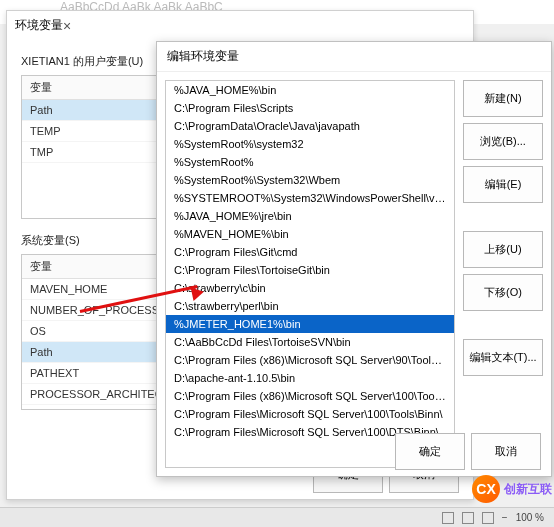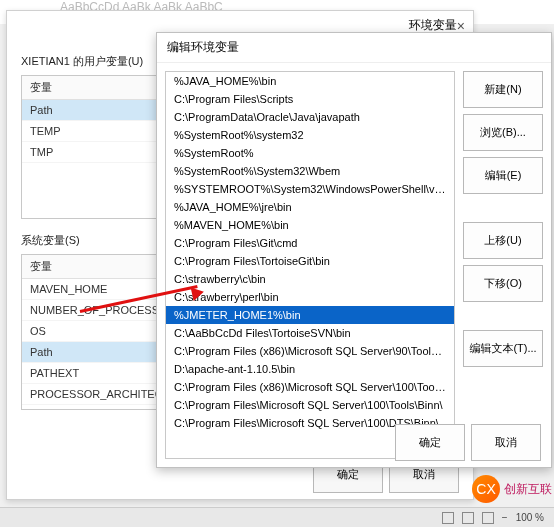--- a/index.html
+++ b/index.html
@@ -1,30 +1,30 @@
 <!DOCTYPE html>
 <html><head>
   <meta charset="utf-8">
   <style>
     * { box-sizing: border-box; margin: 0; padding: 0; font-family: "Microsoft YaHei", sans-serif; }
     body { width: 554px; height: 527px; background: #f0f0f0; position: relative; overflow: hidden; font-size: 11px; }
 
     
     .env-dialog { position: absolute; left: 6px; top: 10px; width: 468px; height: 490px; background: #fff; border: 1px solid #d0d0d0; box-shadow: 0 2px 6px rgba(0,0,0,.15); }
-    .env-dialog .title { padding: 6px 8px; font-size: 12px; display: flex; justify-content: flex-end; align-items: center; }
+    .env-dialog .title { padding: 6px 8px; font-size: 12px; display: flex; justify-content: flex-start; align-items: center; }
     .env-dialog .close { font-size: 14px; color: #555; cursor: default; }
 
     .group-label { font-size: 11px; color: #222; margin: 14px 0 6px 14px; }
     .listbox { margin: 0 14px; height: 144px; border: 1px solid #c8c8c8; overflow: hidden; font-size: 11px; color: #333; }
     .listbox .hdr { background: #fafafa; border-bottom: 1px solid #e0e0e0; padding: 4px 8px; }
     .listbox .row { padding: 4px 8px; border-bottom: 1px solid #f4f4f4; }
     .listbox .row.sel { background: #d0e7f7; }
 
     
-    .edit-dialog { position: absolute; left: 156px; top: 32px; width: 396px; height: 436px; background: #fff; border: 1px solid #c0c0c0; box-shadow: 0 3px 10px rgba(0,0,0,.25); }
+    .edit-dialog { position: absolute; left: 156px; top: 41px; width: 396px; height: 436px; background: #fff; border: 1px solid #c0c0c0; box-shadow: 0 3px 10px rgba(0,0,0,.25); }
     .edit-dialog .title { padding: 6px 10px; font-size: 12px; border-bottom: 1px solid #eee; }
 
     .edit-body { display: flex; height: calc(100% - 30px); }
     .edit-list { margin: 8px; border: 1px solid #c8c8c8; flex: 1; overflow: hidden; font-size: 11px; }
     .edit-list .row { padding: 3px 8px; white-space: nowrap; overflow: hidden; text-overflow: ellipsis; }
     .edit-list .row.sel { background: #0a64c8; color: #fff; }
 
     .btn-col { width: 88px; padding: 8px 8px 0 0; display: flex; flex-direction: column; gap: 6px; }
     .btn { border: 1px solid #b8b8b8; background: #fdfdfd; height: 37px; font-size: 11px; display: flex; align-items: center; justify-content: center; cursor: default; }
     .spacer { height: 16px; }
@@ -36,22 +36,22 @@
     .outer-footer { position: absolute; left: 0; right: 0; bottom: 6px; display: flex; justify-content: flex-end; gap: 6px; padding-right: 14px; }
     .outer-footer .btn { width: 70px; background:#f7f7f7; }
 
     
     .arrow { position: absolute; left: 80px; top: 310px; width: 120px; height: 40px; }
     .arrow-line { position: absolute; width: 120px; height: 3px; background: #e01010; transform-origin: left; transform: rotate(-12deg); }
     .arrow-head { position: absolute; right: -4px; top: -24px; width: 0; height: 0; border-left: 12px solid #e01010; border-top: 7px solid transparent; border-bottom: 7px solid transparent; transform: rotate(-12deg); }
 
     
     .watermark { position: absolute; right: 2px; bottom: 24px; display:flex; align-items:center; gap:4px; }
-    .wm-circle { width: 28px; height: 28px; border-radius: 50%; background: linear-gradient(135deg,#ff8a00,#ff5a00); display:flex; align-items:center; justify-content:center; color:#fff; font-weight:normal; font-size:14px; }
-    .wm-text { font-size: 12px; font-weight: normal; color:#be185d; }
+    .wm-circle { width: 28px; height: 28px; border-radius: 50%; background: linear-gradient(135deg,#ff8a00,#ff5a00); display:flex; align-items:center; justify-content:center; color:#fff; font-weight:bold; font-size:14px; }
+    .wm-text { font-size: 12px; font-weight: bold; color:#8b5cf6; }
 
     
     .statusbar { position:absolute; left:0; right:0; bottom:0; height:20px; background:#e8e8e8; border-top:1px solid #ccc; display:flex; align-items:center; justify-content:flex-end; gap:8px; padding-right:10px; font-size:10px; color:#444; }
     .sb-icon { width:12px; height:12px; border:1px solid #888; display:inline-block; }
 
     
     .topfrag { position:absolute; left:0; top:0; width:100%; height:24px; background:#fff; color:#bbb; font-size:12px; padding-left:60px; overflow:hidden; }
   </style>
 </head>
 <body>

